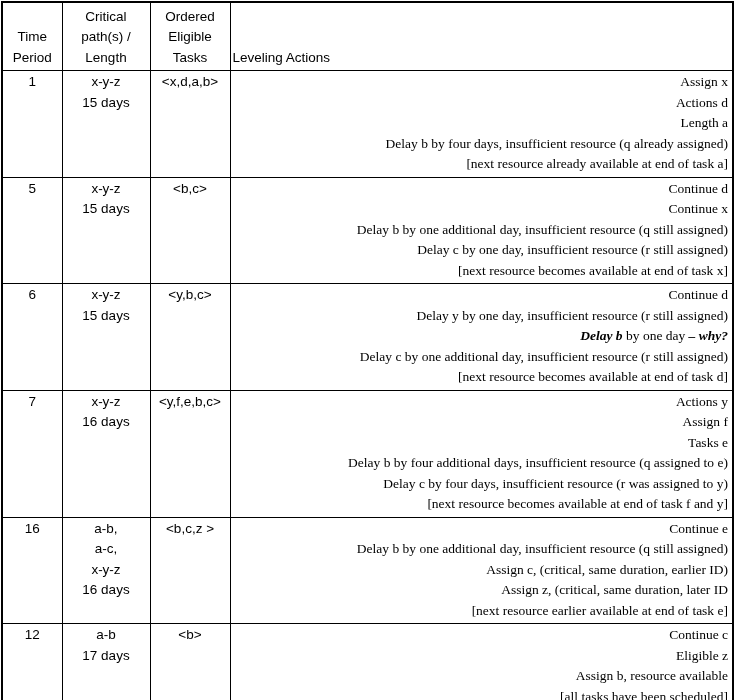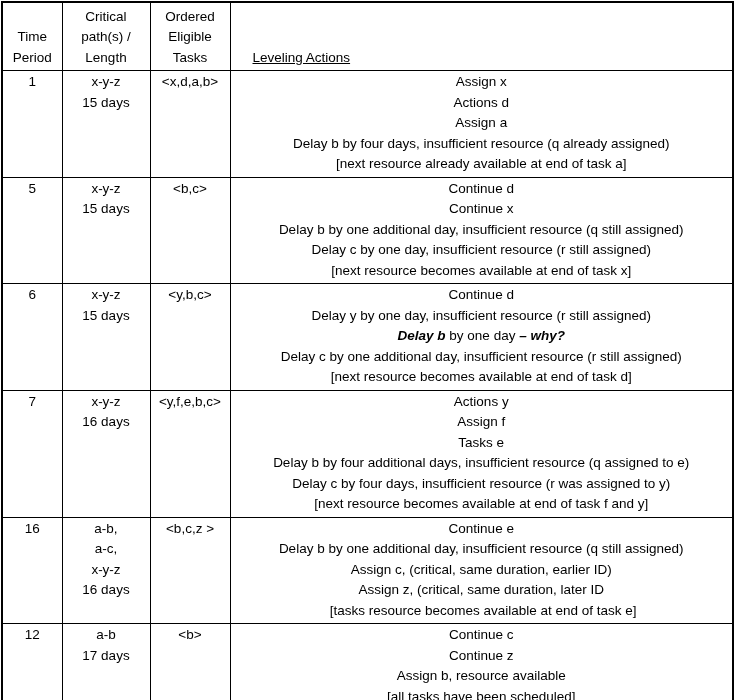--- a/index.html
+++ b/index.html
@@ -35,25 +35,24 @@
   table.leveling th {
     font-weight: 400;
     vertical-align: bottom;
     text-align: center;
     white-space: pre-line;
     height: 64px;
     padding-bottom: 2px;
   }
   table.leveling th.actions {
     text-align: left;
-    padding-left: 22px;
-    text-decoration: underline;
+    padding-left: 2px;
   }
   td.center { text-align: center; }
-  td.actions { text-align: center; padding-left: 6px; }
+  td.actions { text-align: right; padding-left: 6px; font-family: Liberation Serif, serif; }
   .line { white-space: pre; }
   .bi { font-weight: 700; font-style: italic; }
 </style>
 </head>
 <body>
 
 <div class="page">
   <table class="leveling">
     <colgroup>
       <col style="width:60px">
@@ -78,21 +77,21 @@
   <tr>
     <td class="center">1</td>
     <td class="center">
             <div class="line">x-y-z</div>
             <div class="line">15 days</div>
           </td>
     <td class="center">&lt;x,d,a,b&gt;</td>
     <td class="actions">
             <div class="line">Assign x</div>
             <div class="line">Actions d</div>
-            <div class="line">Assign a</div>
+            <div class="line">Length a</div>
             <div class="line">Delay b by four days, insufficient resource (q already assigned)</div>
             <div class="line">[next resource already available at end of task a]</div>
           </td>
   </tr>
 
   <tr>
     <td class="center">5</td>
     <td class="center">
             <div class="line">x-y-z</div>
             <div class="line">15 days</div>
@@ -147,33 +146,33 @@
             <div class="line">a-c,</div>
             <div class="line">x-y-z</div>
             <div class="line">16 days</div>
           </td>
     <td class="center">&lt;b,c,z &gt;</td>
     <td class="actions">
             <div class="line">Continue e</div>
             <div class="line">Delay b by one additional day, insufficient resource (q still assigned)</div>
             <div class="line">Assign c, (critical, same duration, earlier ID)</div>
             <div class="line">Assign z, (critical, same duration, later ID</div>
-            <div class="line"> [tasks resource becomes available at end of task e]</div>
+            <div class="line"> [next resource earlier available at end of task e]</div>
           </td>
   </tr>
 
   <tr>
     <td class="center">12</td>
     <td class="center">
             <div class="line">a-b</div>
             <div class="line">17 days</div>
           </td>
     <td class="center">&lt;b&gt;</td>
     <td class="actions">
             <div class="line">Continue c</div>
-            <div class="line">Continue z</div>
+            <div class="line">Eligible z</div>
             <div class="line">Assign b, resource available</div>
             <div class="line">[all tasks have been scheduled]</div>
           </td>
   </tr>
 </tbody>
   </table>
 </div>
 
 </body></html>

